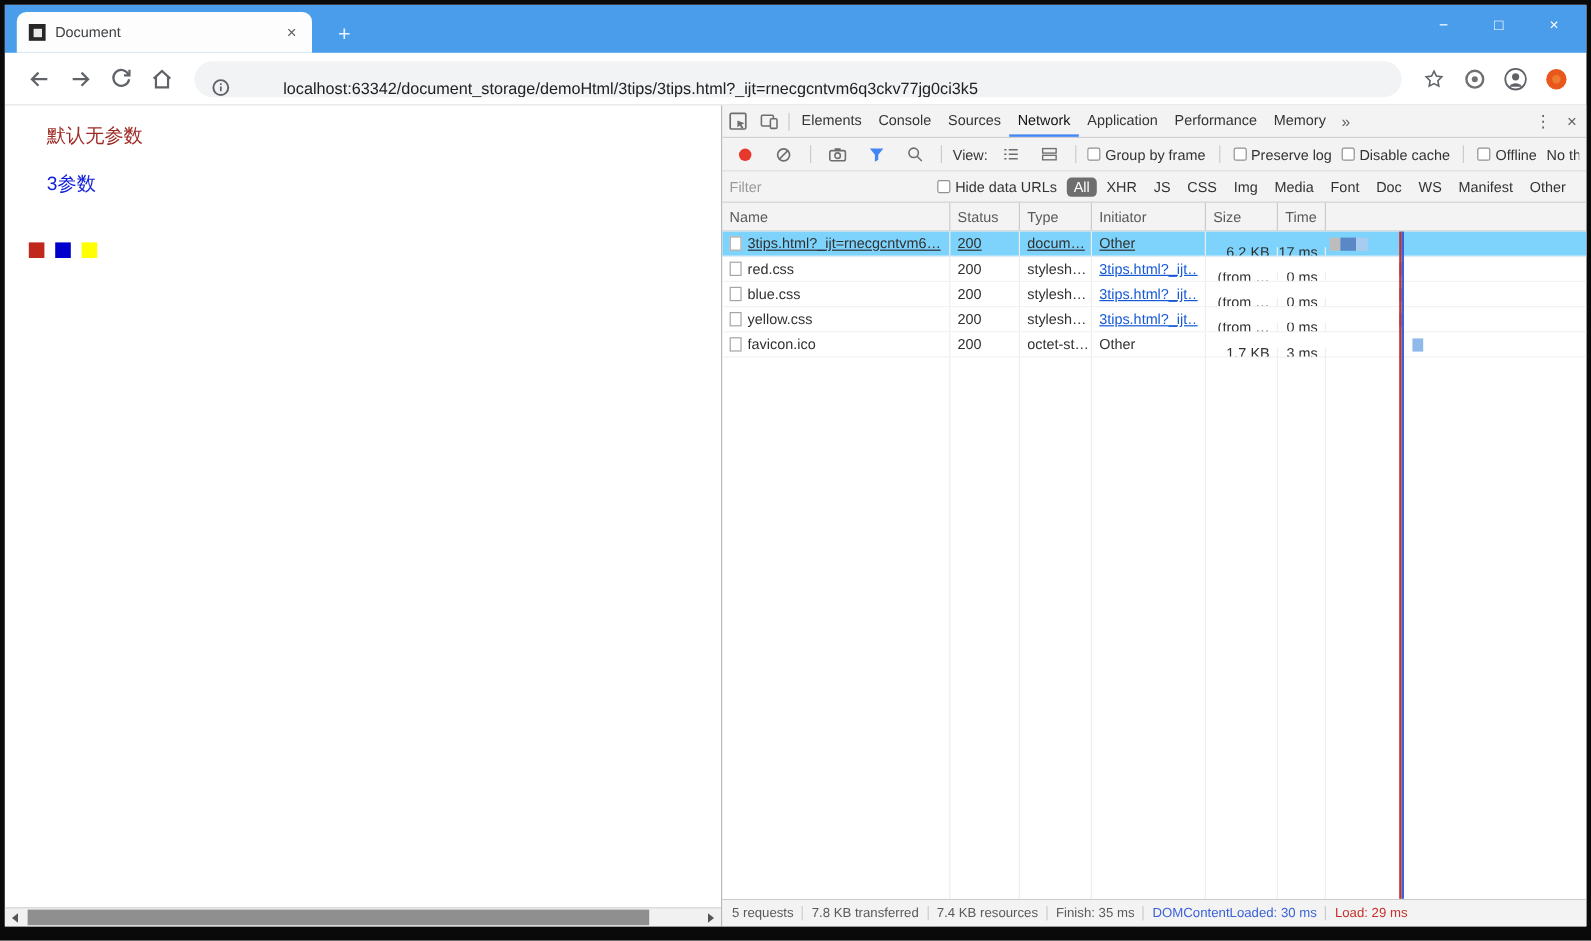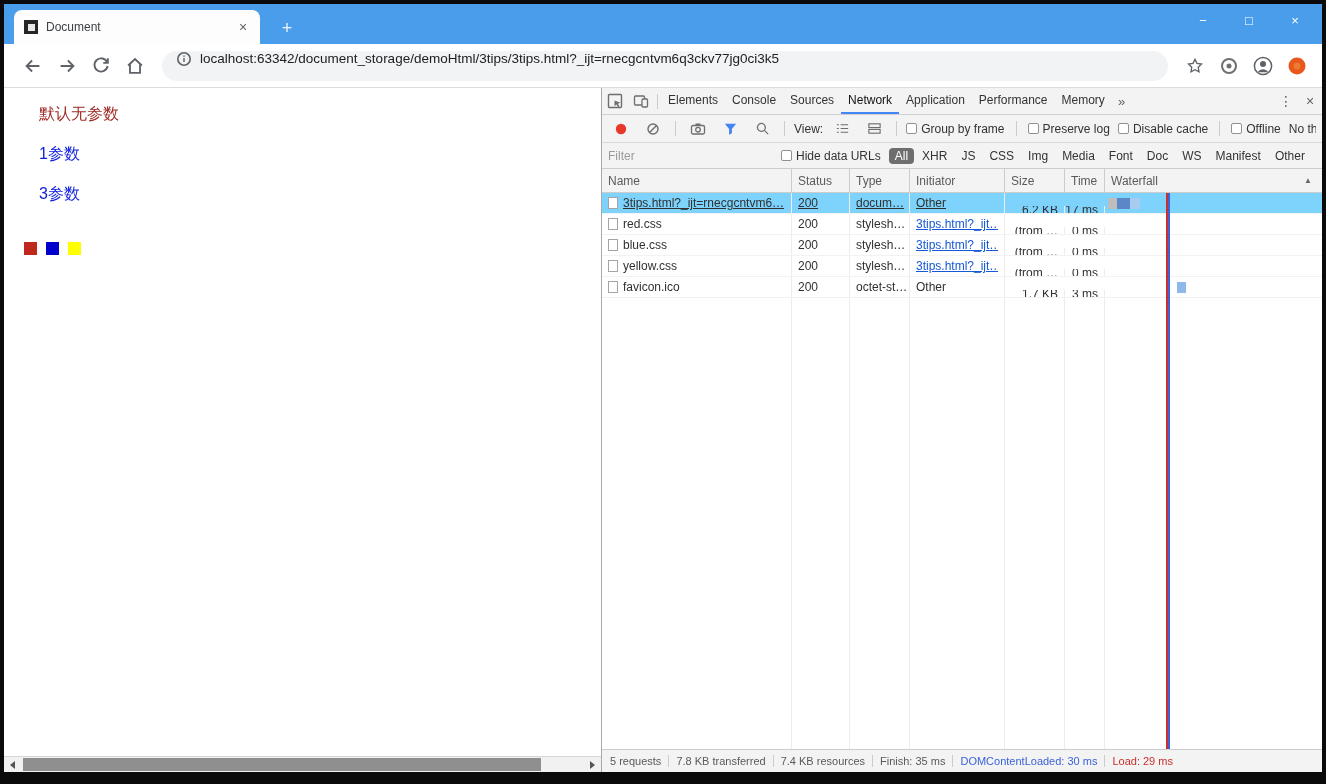--- a/index.html
+++ b/index.html
@@ -18,22 +18,22 @@
   .tab-title { flex:1; margin-left:8px; font-size:12px; color:#3c4043; white-space:nowrap; overflow:hidden; }
   .tab-close { color:#5f6368; font-size:14px; width:18px; text-align:center; }
   .newtab { position:absolute; left:272px; bottom:7px; color:#eaf3ff; font-size:18px; line-height:18px; width:22px; text-align:center; }
   .win-controls { position:absolute; right:4px; top:2px; display:flex; }
   .win-btn { width:46px; height:28px; color:#fff; font-size:13px; display:flex; align-items:center; justify-content:center; }
 
   
   .toolbar { height:44px; background:#fff; border-bottom:1px solid #dcdcdc; display:flex; align-items:center;
              padding:0 10px 0 14px; gap:4px; flex:none; }
   .nav-btn { width:30px; height:30px; display:flex; align-items:center; justify-content:center; flex:none; }
-  .urlbar { flex:1; height:30px; background:#f1f3f4; border-radius:15px; display:flex; align-items:flex-start;
-            padding:0 14px; margin:0 8px; min-width:0; }
+  .urlbar { flex:1; height:30px; background:#f1f3f4; border-radius:15px; display:flex; align-items:flex-end;
+            padding:0 14px; margin:0 8px; min-width:0;gap:36px; }
   .url-input { flex:1; border:none; outline:none; background:transparent; font-size:13.5px; color:#202124;
                margin-left:8px; font-family:inherit; }
 
   
   .main { flex:1; display:flex; min-height:0; }
 
   
   .page { width:597px; flex:none; display:flex; flex-direction:column; background:#fff; }
   .page-content { flex:1; padding-top:16px; overflow:hidden; }
   .page-link { display:block; margin:0 0 20px 35px; font-size:16px; line-height:20px; text-decoration:none; }
@@ -178,21 +178,20 @@
           </svg>
       </span>
     </div>
 
     <div class="main">
 
       <div class="page">
         <div class="page-content">
           <div>
               <a class="page-link" style="color: rgb(158, 43, 37);">默认无参数</a>
-              <a class="page-link" style="color: rgb(15, 30, 221);">1参数</a>
               <a class="page-link" style="color: rgb(15, 30, 221);">3参数</a>
             </div>
           <div class="squares">
               <div class="square" style="background: rgb(192, 40, 30);"></div>
               <div class="square" style="background: rgb(0, 0, 205);"></div>
               <div class="square" style="background: rgb(255, 255, 0);"></div>
             </div>
         </div>
         <div class="hscroll">
           <div class="hs-btn">
@@ -340,24 +339,20 @@
             </div>
             <div class="hcell">
               <span>Initiator</span>
             </div>
             <div class="hcell">
               <span>Size</span>
             </div>
             <div class="hcell">
               <span>Time</span>
             </div>
-            <div class="hcell last">
-              <span>Waterfall</span>
-              <span class="sort">▲</span>
-            </div>
           </div>
 
         <div class="dt-body">
             <div class="nrow selected">
               <div class="ncell">
                 <span class="file-icon"></span>
                 <span class="ntext">3tips.html?_ijt=rnecgcntvm6…</span>
               </div>
               <div class="ncell">200</div>
               <div class="ncell">docum…</div>

